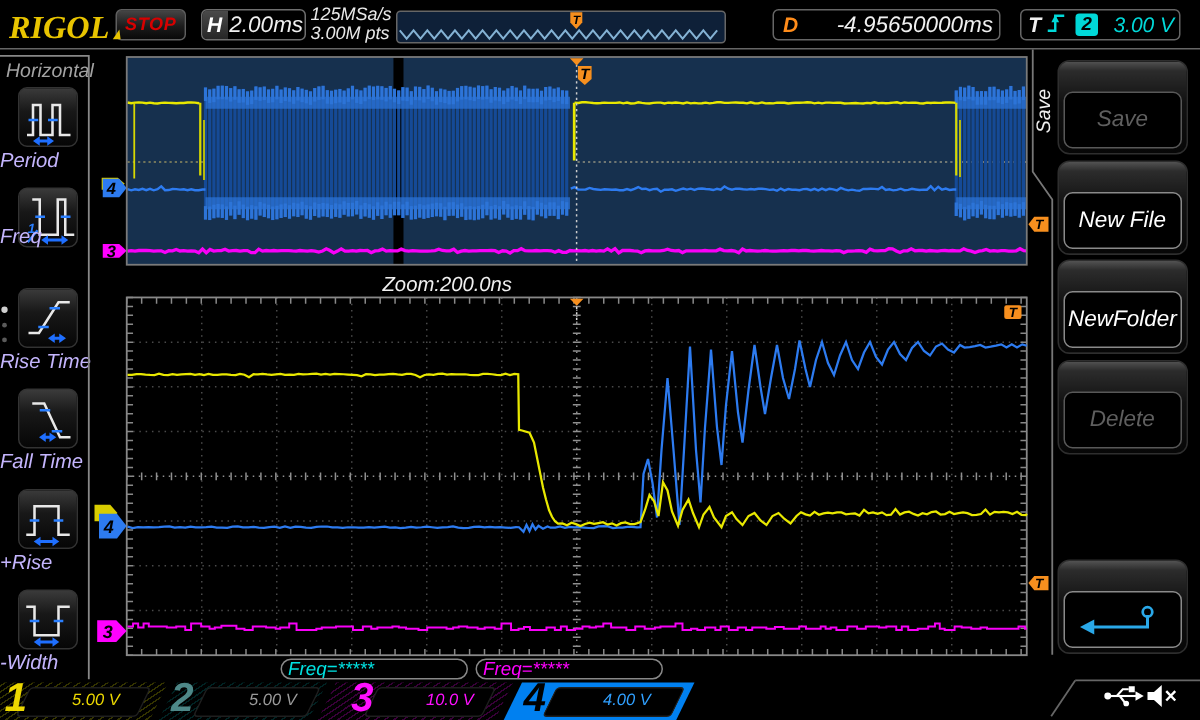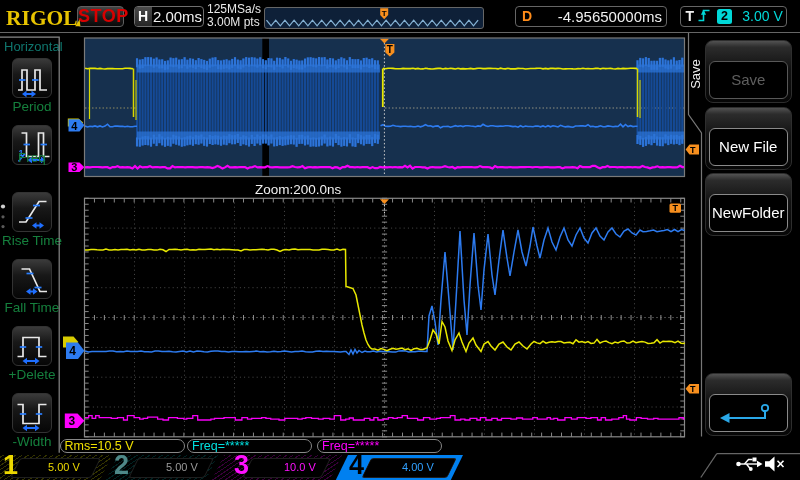--- a/index.html
+++ b/index.html
@@ -1,26 +1,26 @@
 <!DOCTYPE html>
 <html><head><meta charset="utf-8">
 <style>
 * { margin:0; padding:0; box-sizing:border-box; }
 html,body { width:800px; height:480px; background:#000; overflow:hidden;
   font-family:"Liberation Sans", sans-serif; }
-#screen { position:relative; width:800px; height:388px; background:#000; }
+#screen { position:relative; width:800px; height:388px; background:#000;font-style:italic; }
 #wave-svg { position:absolute; left:0; top:0; }
 
 
 .logo { position:absolute; left:6px; top:6px; font-family:"Liberation Serif",serif;
   font-weight:bold; font-size:21.5px; color:#e8c400; letter-spacing:0px; }
 .stopbtn { position:absolute; left:77px; top:5.5px; width:47px; height:21px;
   border:1px solid #5f5f5f; border-radius:4px;
   background:linear-gradient(180deg,#454545,#1c1c1c 55%,#090909);
-  color:#d80000; font-size:18px; font-weight:bold; letter-spacing:0.5px;
+  color:#d80000; font-size:12px; font-weight:bold; letter-spacing:0.5px;
   text-align:center; line-height:19px; }
 .hbox { position:absolute; left:133.5px; top:5.5px; width:70.5px; height:21px;
   border:1px solid #6f6f6f; border-radius:4px; background:#000; overflow:hidden; }
 .hbox .h { position:absolute; left:0; top:0; width:17px; height:19px;
   background:linear-gradient(180deg,#4a4a4a,#262626); color:#fff; font-weight:bold;
   font-size:14px; text-align:center; line-height:19px; }
 .hbox .v { position:absolute; left:17px; top:0; width:52px; height:19px; color:#f0f0f0;
   font-size:15px; text-align:center; line-height:19px; }
 .rate { position:absolute; left:207px; top:3px; font-size:12px; line-height:13px; color:#e8e8e8; }
 .prev { position:absolute; left:263.5px; top:7px; width:220px; height:21.5px;
@@ -36,26 +36,26 @@
 .tbox .t { position:absolute; left:5px; top:0; color:#f0f0f0; font-weight:bold;
   font-size:14px; line-height:19px; }
 .tbox .ch2 { position:absolute; left:36.5px; top:2px; width:15px; height:15px;
   background:#00d8d8; border-radius:2.5px; color:#000; font-weight:bold; font-size:12.5px;
   text-align:center; line-height:15px; }
 .tbox .v { position:absolute; left:60px; top:0; width:44px; text-align:center;
   color:#00d8d8; font-size:14px; line-height:19px; }
 .topline { position:absolute; left:0; top:31.5px; width:800px; height:1.2px; background:#666; }
 
 
-.ltitle { position:absolute; left:4px; top:39px; font-size:13px; color:#0f766e; }
+.ltitle { position:absolute; left:4px; top:39px; font-size:13px; color:#a3a3a3; }
 .mbtn { position:absolute; left:12px; width:40px; height:40px; border-radius:6px;
   background:linear-gradient(180deg,#3a3a3a,#181818 40%,#060606);
   border:1px solid #333; }
-.mlab { position:absolute; left:0; width:64px; text-align:center; font-size:13.5px;
-  color:#15803d; }
+.mlab { position:absolute; left:0; width:64px; text-align:left; font-size:13.5px;
+  color:#c4b5fd; }
 
 
 .zoomlab { position:absolute; left:255px; top:181.5px; font-size:13.5px; color:#f0f0f0; }
 
 
 .pill { position:absolute; top:438.5px; width:125px; height:14.5px; background:#000;
   border:1px solid #888; border-radius:7px; font-size:12.5px; line-height:13px;
   padding-left:4px; white-space:nowrap; overflow:hidden; }
 
 
@@ -142,21 +142,21 @@
       </svg></div>
 <div class="mlab" style="top:300px">Fall Time</div>
 <div class="mbtn" style="top:326px"><svg width="40" height="40" viewBox="0 0 40 40">
         <path d="M4.5 29.5 H10 V10.5 H26 V29.5 H33.5" fill="none" stroke="#e8e8e8" stroke-width="1.7"></path>
         <line x1="6.8" y1="20" x2="13.2" y2="20" stroke="#2a7fff" stroke-width="1.7"></line>
         <line x1="22.8" y1="20" x2="29.2" y2="20" stroke="#2a7fff" stroke-width="1.7"></line>
         <line x1="12.0" y1="34" x2="24.0" y2="34" stroke="#1f6fff" stroke-width="2.0"></line>
         <polygon points="9.5,34 14.0,30.8 14.0,37.2" fill="#1f6fff"></polygon>
         <polygon points="26.5,34 22.0,30.8 22.0,37.2" fill="#1f6fff"></polygon>
       </svg></div>
-<div class="mlab" style="top:367px">+Delete</div>
+<div class="mlab" style="top:367px">+Rise</div>
 <div class="mbtn" style="top:393px"><svg width="40" height="40" viewBox="0 0 40 40">
         <path d="M4.5 10.5 H10 V29.5 H26 V10.5 H33.5" fill="none" stroke="#e8e8e8" stroke-width="1.7"></path>
         <line x1="6.8" y1="20" x2="13.2" y2="20" stroke="#2a7fff" stroke-width="1.7"></line>
         <line x1="22.8" y1="20" x2="29.2" y2="20" stroke="#2a7fff" stroke-width="1.7"></line>
         <line x1="12.0" y1="34" x2="24.0" y2="34" stroke="#1f6fff" stroke-width="2.0"></line>
         <polygon points="9.5,34 14.0,30.8 14.0,37.2" fill="#1f6fff"></polygon>
         <polygon points="26.5,34 22.0,30.8 22.0,37.2" fill="#1f6fff"></polygon>
       </svg></div>
 <div class="mlab" style="top:434px">-Width</div>
 
@@ -559,33 +559,35 @@
       </g>
 <circle cx="738.5" cy="464" r="2.3" fill="#fff"></circle>
 <rect x="752.5" y="457.5" width="4" height="4" fill="#fff"></rect>
 <circle cx="750.8" cy="469" r="1.9" fill="#fff"></circle>
 <polygon points="757,460.8 762.5,464 757,467.2" fill="#fff"></polygon>
 <polygon points="765,461.3 769.3,461.3 774.5,456.6 774.5,471.4 769.3,466.7 765,466.7" fill="#fff"></polygon>
 <path d="M777.5 460.8 L783.5 467 M777.5 467 L783.5 460.8" stroke="#fff" stroke-width="1.6" fill="none"></path>
   </svg>
 
   <div class="zoomlab">Zoom:200.0ns</div>
-  <div class="pill" style="left:59.5px;color:#f0e000">Rms=10.5 V</div>
 <div class="pill" style="left:187px;color:#00e0e0">Freq=*****</div>
 <div class="pill" style="left:317px;color:#ff00ff">Freq=*****</div>
 
   <div class="savetab">Save</div>
   <div class="rbtn" style="top:40px">
       <div class="rinner dis">Save</div>
     </div>
 <div class="rbtn" style="top:107px">
       <div class="rinner en">New File</div>
     </div>
 <div class="rbtn" style="top:173px">
       <div class="rinner en">NewFolder</div>
+    </div>
+<div class="rbtn" style="top:240px">
+      <div class="rinner dis">Delete</div>
     </div>
 <div class="rbtn" style="top:373px">
       <div class="rinner en" style="line-height:0;padding-top:7px"><svg width="78" height="24" viewBox="0 0 78 24">
           <path d="M18 16 H55 V8" fill="none" stroke="#2aa8e8" stroke-width="2"></path>
           <polygon points="10,16 19.5,11 19.5,21" fill="#2aa8e8"></polygon>
           <circle cx="55" cy="6" r="3.2" fill="none" stroke="#2aa8e8" stroke-width="1.8"></circle>
         </svg></div>
     </div>
 
   <div id="chbar">

